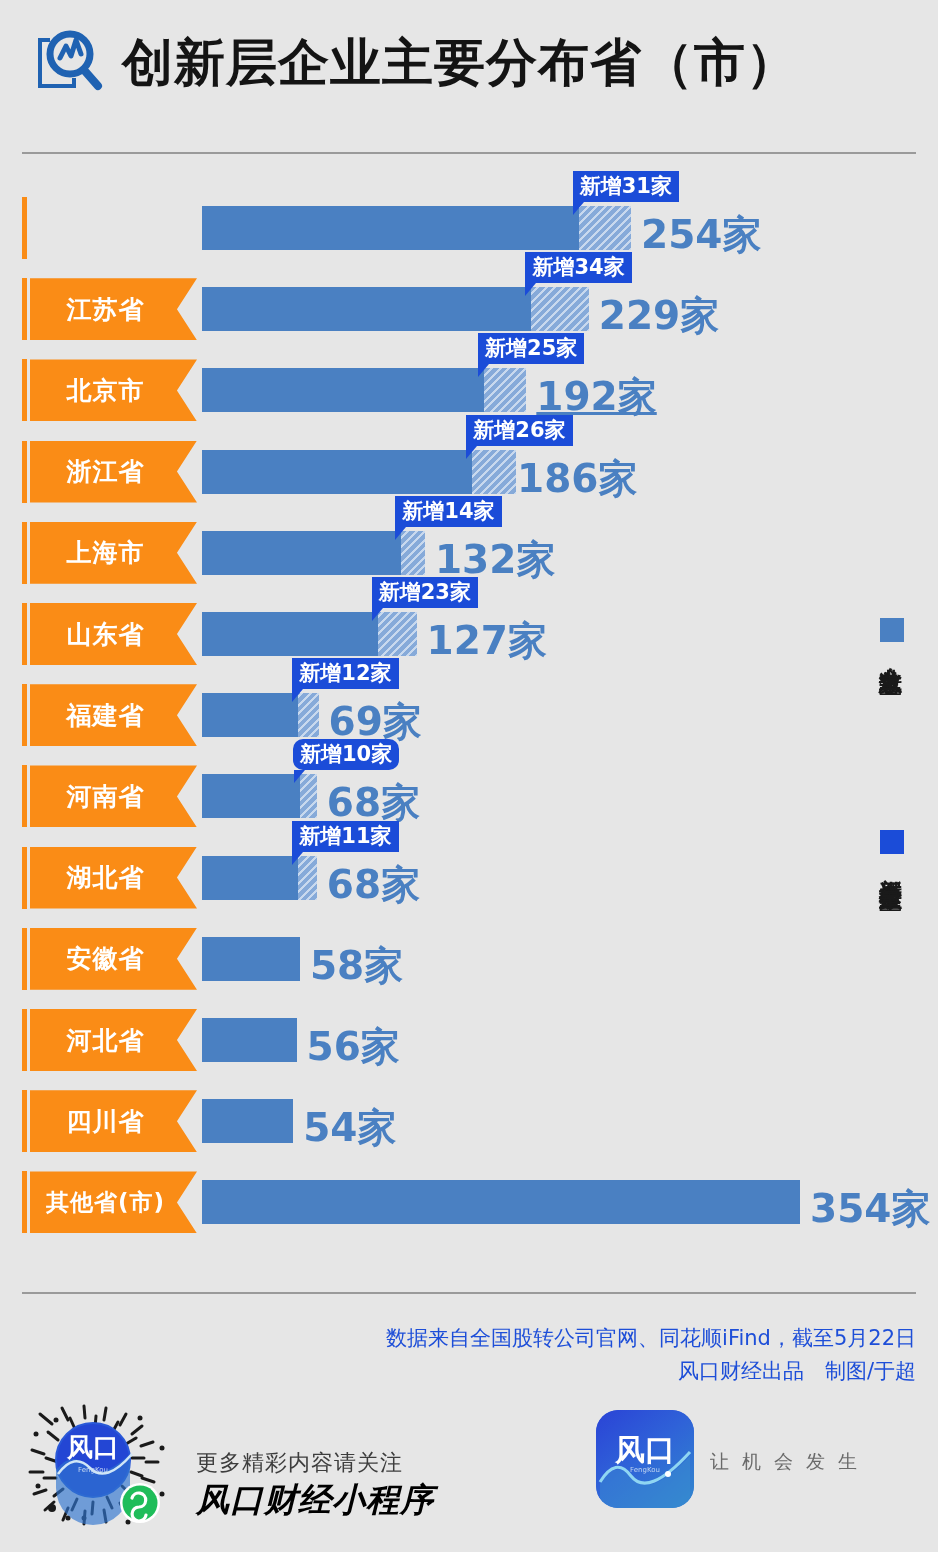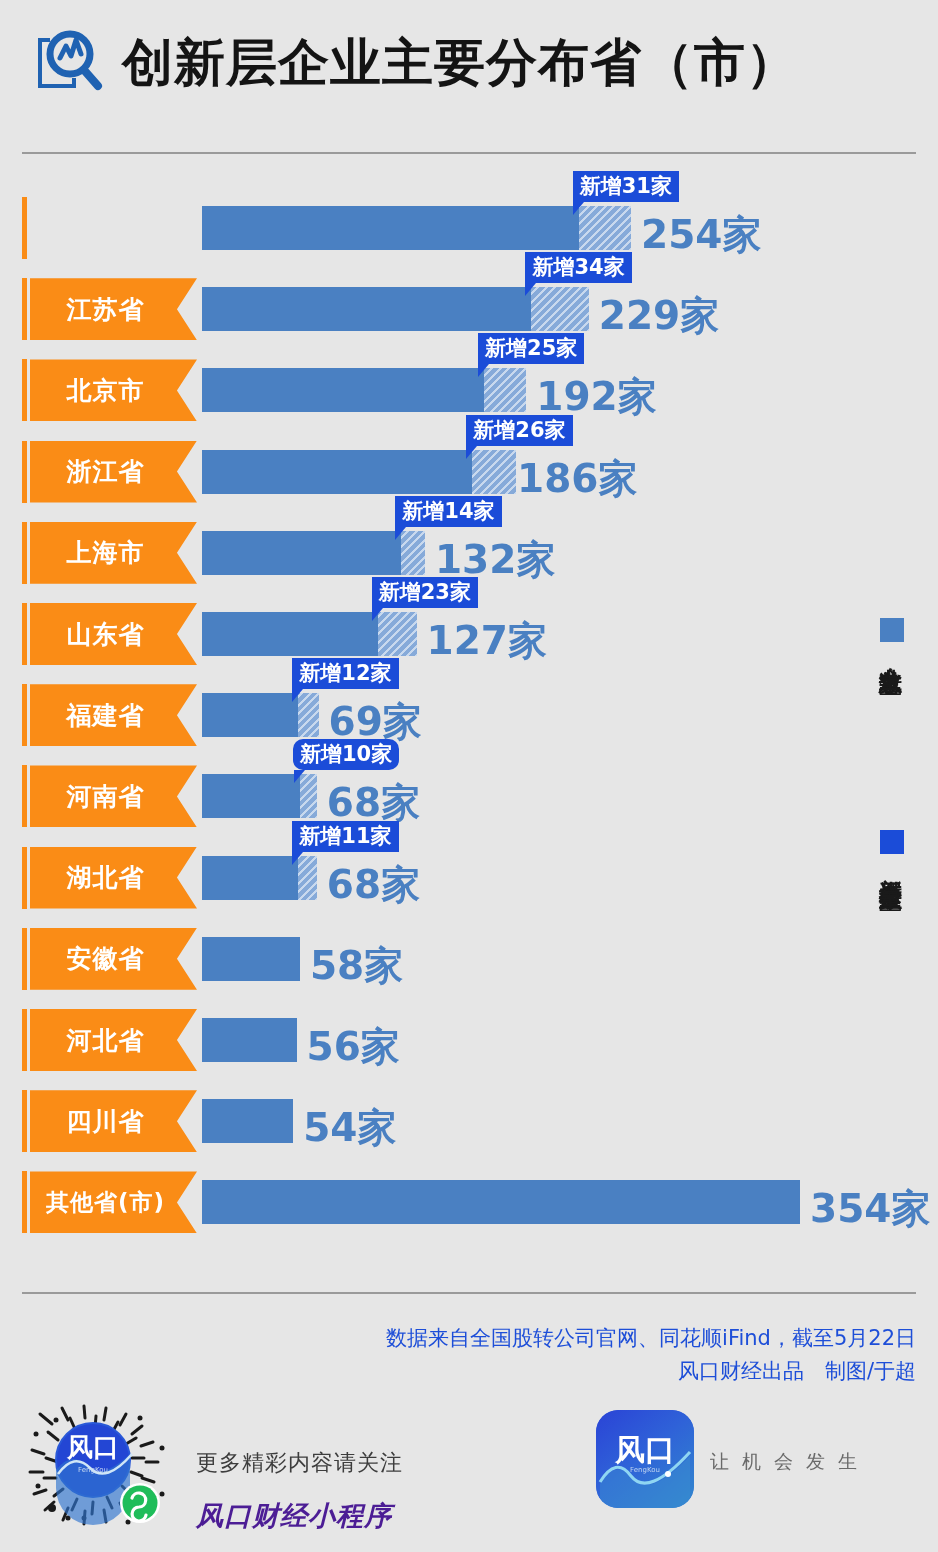--- a/index.html
+++ b/index.html
@@ -85,22 +85,22 @@
   
   .source{
     position:absolute;right:22px;top:1322px;width:620px;
     text-align:right;color:#1d4ed8;font-size:21px;line-height:33px;
     font-family:"DejaVu Sans","Liberation Sans",sans-serif;
   }
   .qr-wrap{position:absolute;left:22px;top:1398px;width:168px;height:140px;}
   .qr-text{position:absolute;left:196px;top:1448px;}
   .qr-text .l1{font-size:22px;color:#3d3d3d;letter-spacing:1px;
     font-family:"DejaVu Sans","Liberation Sans",sans-serif;}
-  .qr-text .l2{font-size:27px;color:#4c1d95;font-weight:bold;font-style:italic;
-    letter-spacing:1px;margin-top:20px;
+  .qr-text .l2{font-size:33px;color:#000000;font-weight:bold;font-style:italic;
+    letter-spacing:1px;margin-top:0;
     font-family:"DejaVu Sans","Liberation Sans",sans-serif;}
   .brand{position:absolute;left:596px;top:1410px;display:flex;align-items:center;}
   .brand-icon{width:98px;height:98px;border-radius:22px;
     background:linear-gradient(150deg,#2b4fd8 0%,#2f63d8 45%,#2f79d4 100%);
     position:relative;overflow:hidden;margin-right:16px;}
   .brand-txt{display:flex;flex-direction:column;}
   .brand-name{font-size:46px;font-weight:bold;color:#133a8e;letter-spacing:3px;
     font-family:"DejaVu Sans","Liberation Sans",sans-serif;line-height:52px;}
   .brand-slogan{font-size:19px;color:#6a6a6a;letter-spacing:13px;margin-top:6px;
     font-family:"DejaVu Sans","Liberation Sans",sans-serif;}
@@ -146,21 +146,21 @@
       </div>
       <div class="row" style="top: 359.4px; width: 938px;">
         <div class="tag-stripe"></div>
         <div class="tag">
           <span>北京市</span>
         </div>
         <div class="bar-solid" style="width: 282.107px;"></div>
         <div class="bar-new" style="left: 484.107px; width: 42.2316px;"></div>
         <div class="badge" style="left: 478.107px; top: -26px;">新增25家</div>
         <div class="badge-tail" style="left: 478.107px; top: 5px;"></div>
-        <div class="value" style="left: 536.339px;">192家</div>
+        <div class="value" style="left: 536.339px; text-decoration: underline;">192家</div>
       </div>
       <div class="row" style="top: 440.6px; width: 938px;">
         <div class="tag-stripe"></div>
         <div class="tag">
           <span>浙江省</span>
         </div>
         <div class="bar-solid" style="width: 270.282px;"></div>
         <div class="bar-new" style="left: 472.282px; width: 43.9209px;"></div>
         <div class="badge" style="left: 466.282px; top: -26px;">新增26家</div>
         <div class="badge-tail" style="left: 466.282px; top: 5px;"></div>

